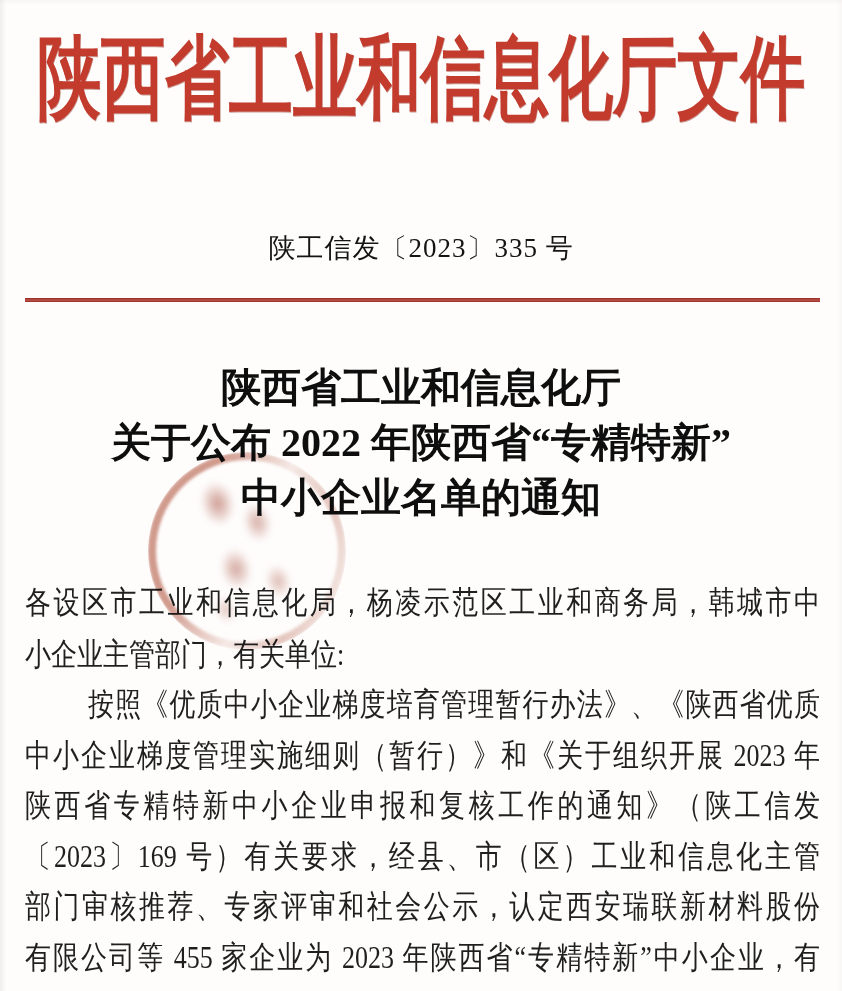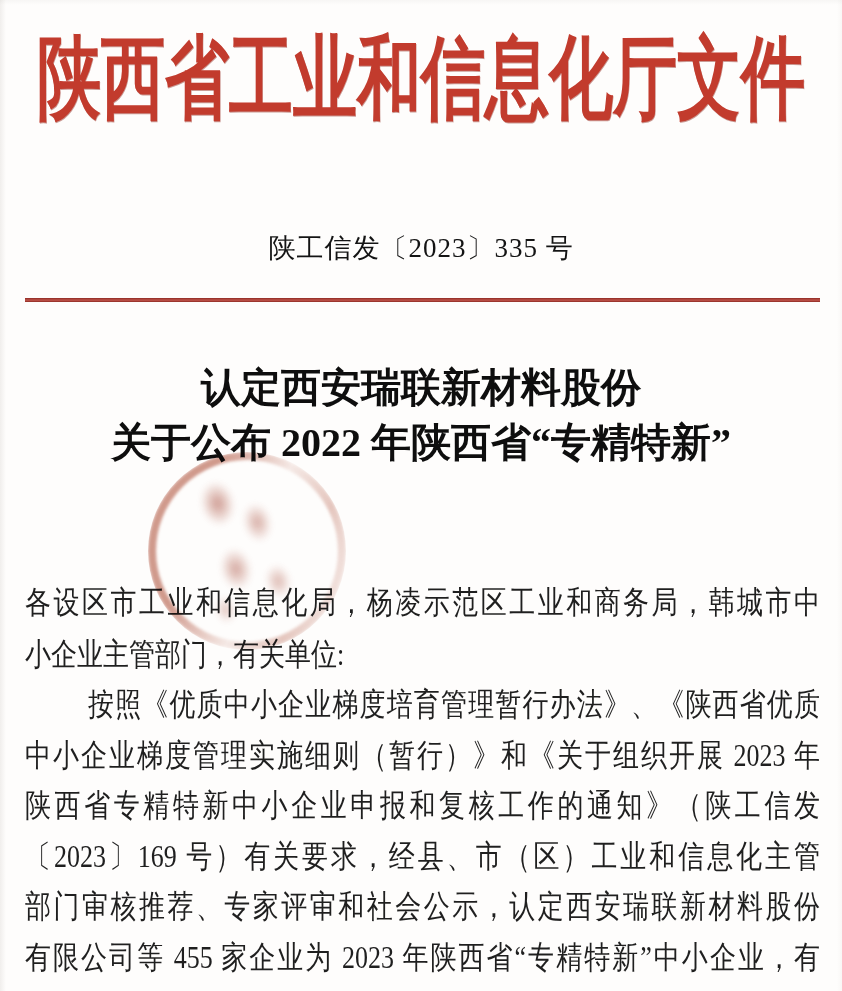--- a/index.html
+++ b/index.html
@@ -87,22 +87,23 @@
 
   <header class="masthead">
     <div class="masthead-text">陕西省工业和信息化厅文件</div>
   </header>
 
   <div class="doc-number">陕工信发〔2023〕335 号</div>
 
   <div class="red-rule"></div>
 
   <div class="title-block">
-    <div>认定西安瑞联新材料股份</div>
+    <div>陕西省工业和信息化厅</div>
     <div>关于公布 2022 年陕西省“专精特新”</div>
+    <div>中小企业名单的通知</div>
   </div>
 
   <div class="seal">
     <div class="seal-ring"></div>
     <div class="seal-smudge"></div>
   </div>
 
   <main class="body-block">
     <div class="bline">各设区市工业和信息化局，杨凌示范区工业和商务局，韩城市中</div>
     <div class="bline align-left">小企业主管部门，有关单位:</div>

